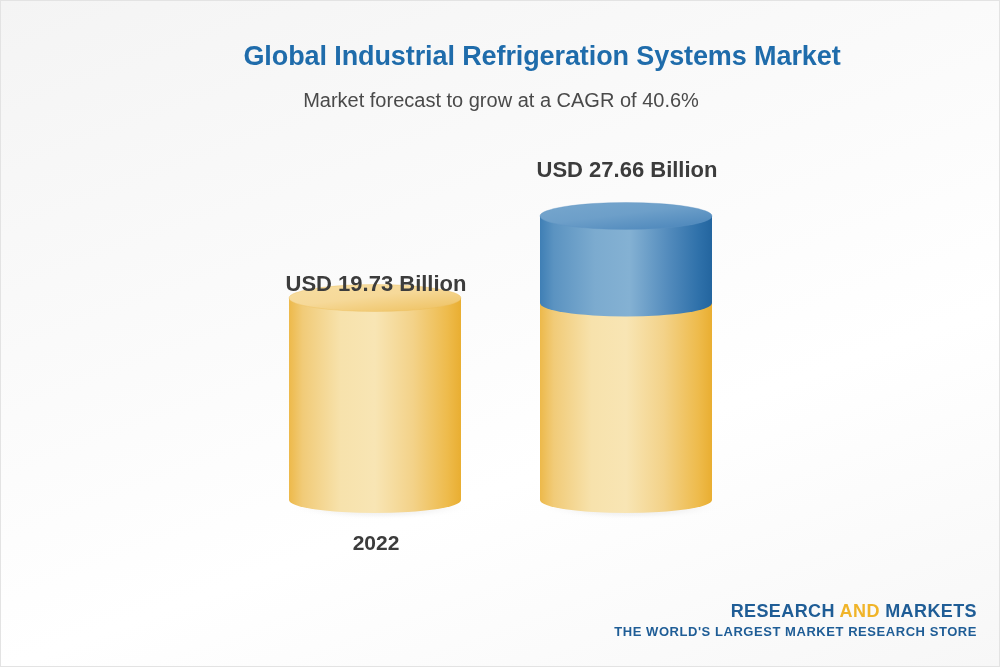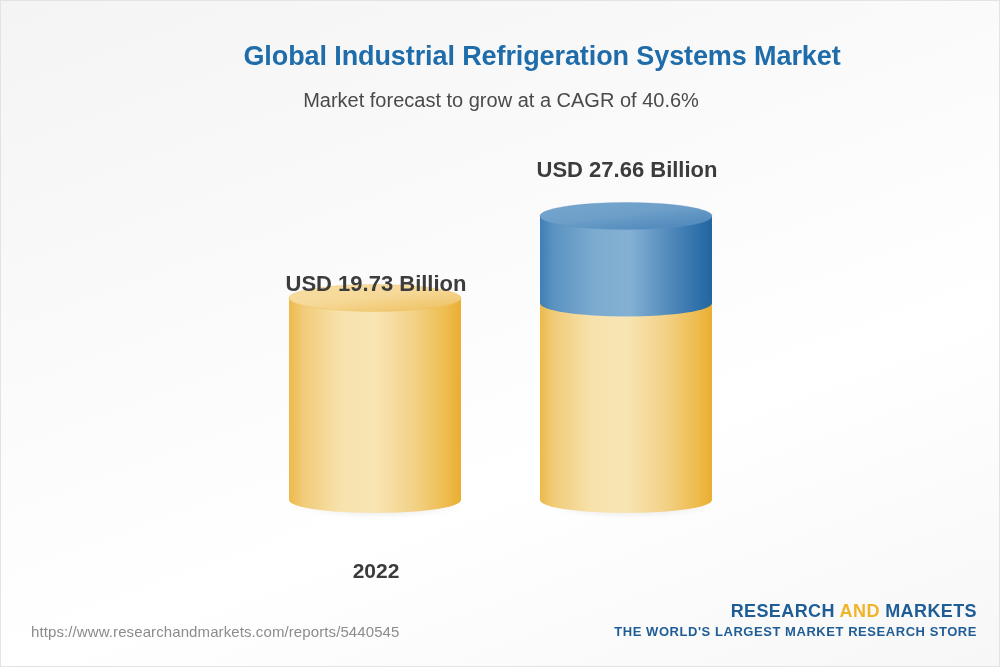--- a/index.html
+++ b/index.html
@@ -62,21 +62,20 @@
     text-align: center;
     white-space: nowrap;
   }
   .cat-label {
     position: absolute;
     font-size: 21px;
     font-weight: bold;
     color: #3c3c3c;
     text-align: center;
     white-space: nowrap;
-    margin-top: 28px;
   }
 
   .cyl-wrap {
     position: absolute;
   }
 
   
   .source-url {
     position: absolute;
     left: 30px;
@@ -200,20 +199,19 @@
         </g>
 
         <ellipse cx="91" cy="19" rx="86" ry="13.5" fill="url(#bTop2)"></ellipse>
         <ellipse cx="91" cy="19" rx="86" ry="13.5" fill="none" stroke="#5d93c2" stroke-width="0.6" stroke-opacity="0.6"></ellipse>
       </svg>
       <div class="value-label" style="left:-85px; top:-40px; width:354px;">USD 27.66 Billion</div>
     </div>
 
   </div>
 
-  <div class="source-url">https://www.researchandmarkets.com/reports/5440545</div>
 
   <div class="logo">
     <div class="logo-main"><span>RESEARCH </span><span class="logo-and">AND</span><span> MARKETS</span></div>
     <div class="logo-tag">THE WORLD'S LARGEST MARKET RESEARCH STORE</div>
   </div>
 
 </div>
 
 </body></html>

